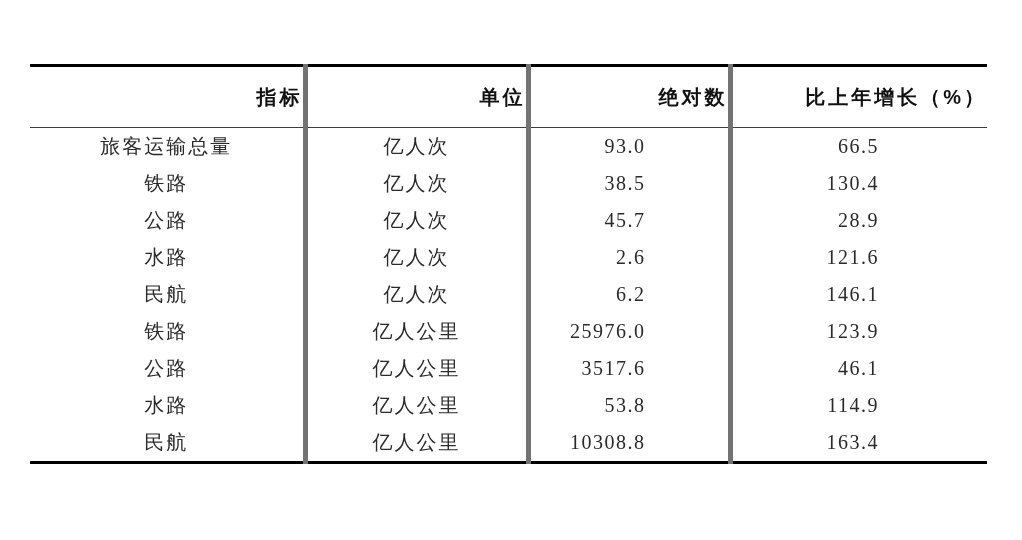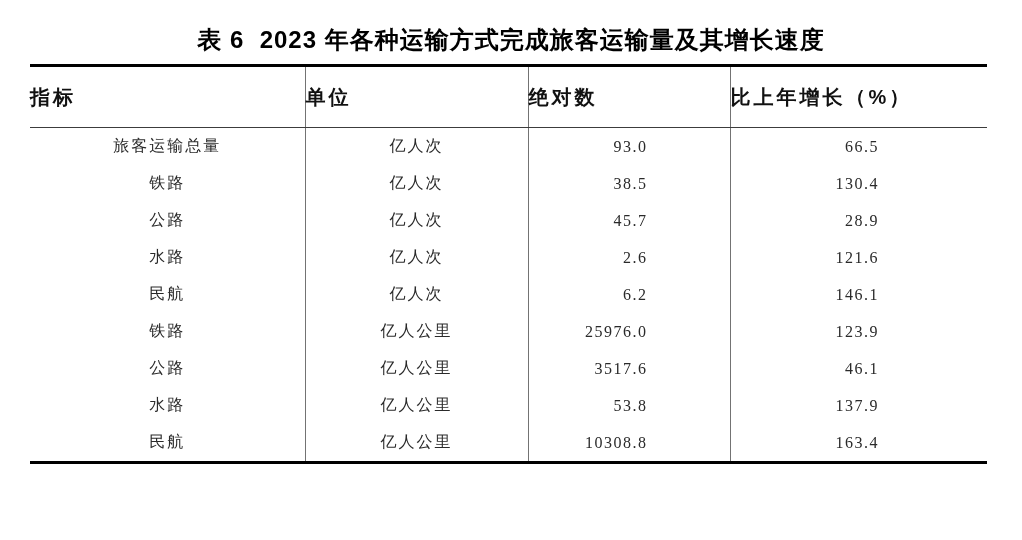--- a/index.html
+++ b/index.html
@@ -43,50 +43,49 @@
   .col-absolute  { width: 202px; }
   .col-growth    { width: 257px; }
 
   thead th {
     height: 60px;
     font-family: "Liberation Sans", sans-serif;
     font-weight: bold;
     font-size: 20px;
     color: #111111;
     letter-spacing: 3px;
-    text-align: left;
+    text-align: right;
     vertical-align: middle;
     border-bottom: 1px solid #3c3c3c;
     padding: 0;
   }
   tbody td {
     height: 37px;
     font-family: "Liberation Serif", serif;
-    font-size: 16px;
+    font-size: 20px;
     color: #2a2a2a;
     letter-spacing: 2px;
     text-align: center;
     vertical-align: middle;
     padding: 0;
   }
-  .vline { border-left: 1px solid #737373; }
+  .vline { border-left: 5px solid #737373; }
   td.num {
     text-align: right;
     letter-spacing: 1.5px;
     font-variant-numeric: tabular-nums;
   }
   td.num-absolute { padding-right: 82px; margin-top: 40px; }
   td.num-growth   { padding-right: 108px; margin-left: 45px; }
 </style>
 </head>
 <body>
 
 <div class="page">
 
-  <div class="doc-title">表 6  2023 年各种运输方式完成旅客运输量及其增长速度</div>
 
   <table class="stat-table">
     <colgroup>
       <col class="col-indicator">
       <col class="col-unit">
       <col class="col-absolute">
       <col class="col-growth">
     </colgroup>
     <thead>
       <tr>
@@ -136,21 +135,21 @@
       <tr>
         <td>公路</td>
         <td class="vline">亿人公里</td>
         <td class="vline num num-absolute">3517.6</td>
         <td class="vline num num-growth">46.1</td>
       </tr>
       <tr>
         <td>水路</td>
         <td class="vline">亿人公里</td>
         <td class="vline num num-absolute">53.8</td>
-        <td class="vline num num-growth">137.9</td>
+        <td class="vline num num-growth">114.9</td>
       </tr>
       <tr>
         <td>民航</td>
         <td class="vline">亿人公里</td>
         <td class="vline num num-absolute">10308.8</td>
         <td class="vline num num-growth">163.4</td>
       </tr>
     </tbody>
   </table>
 

